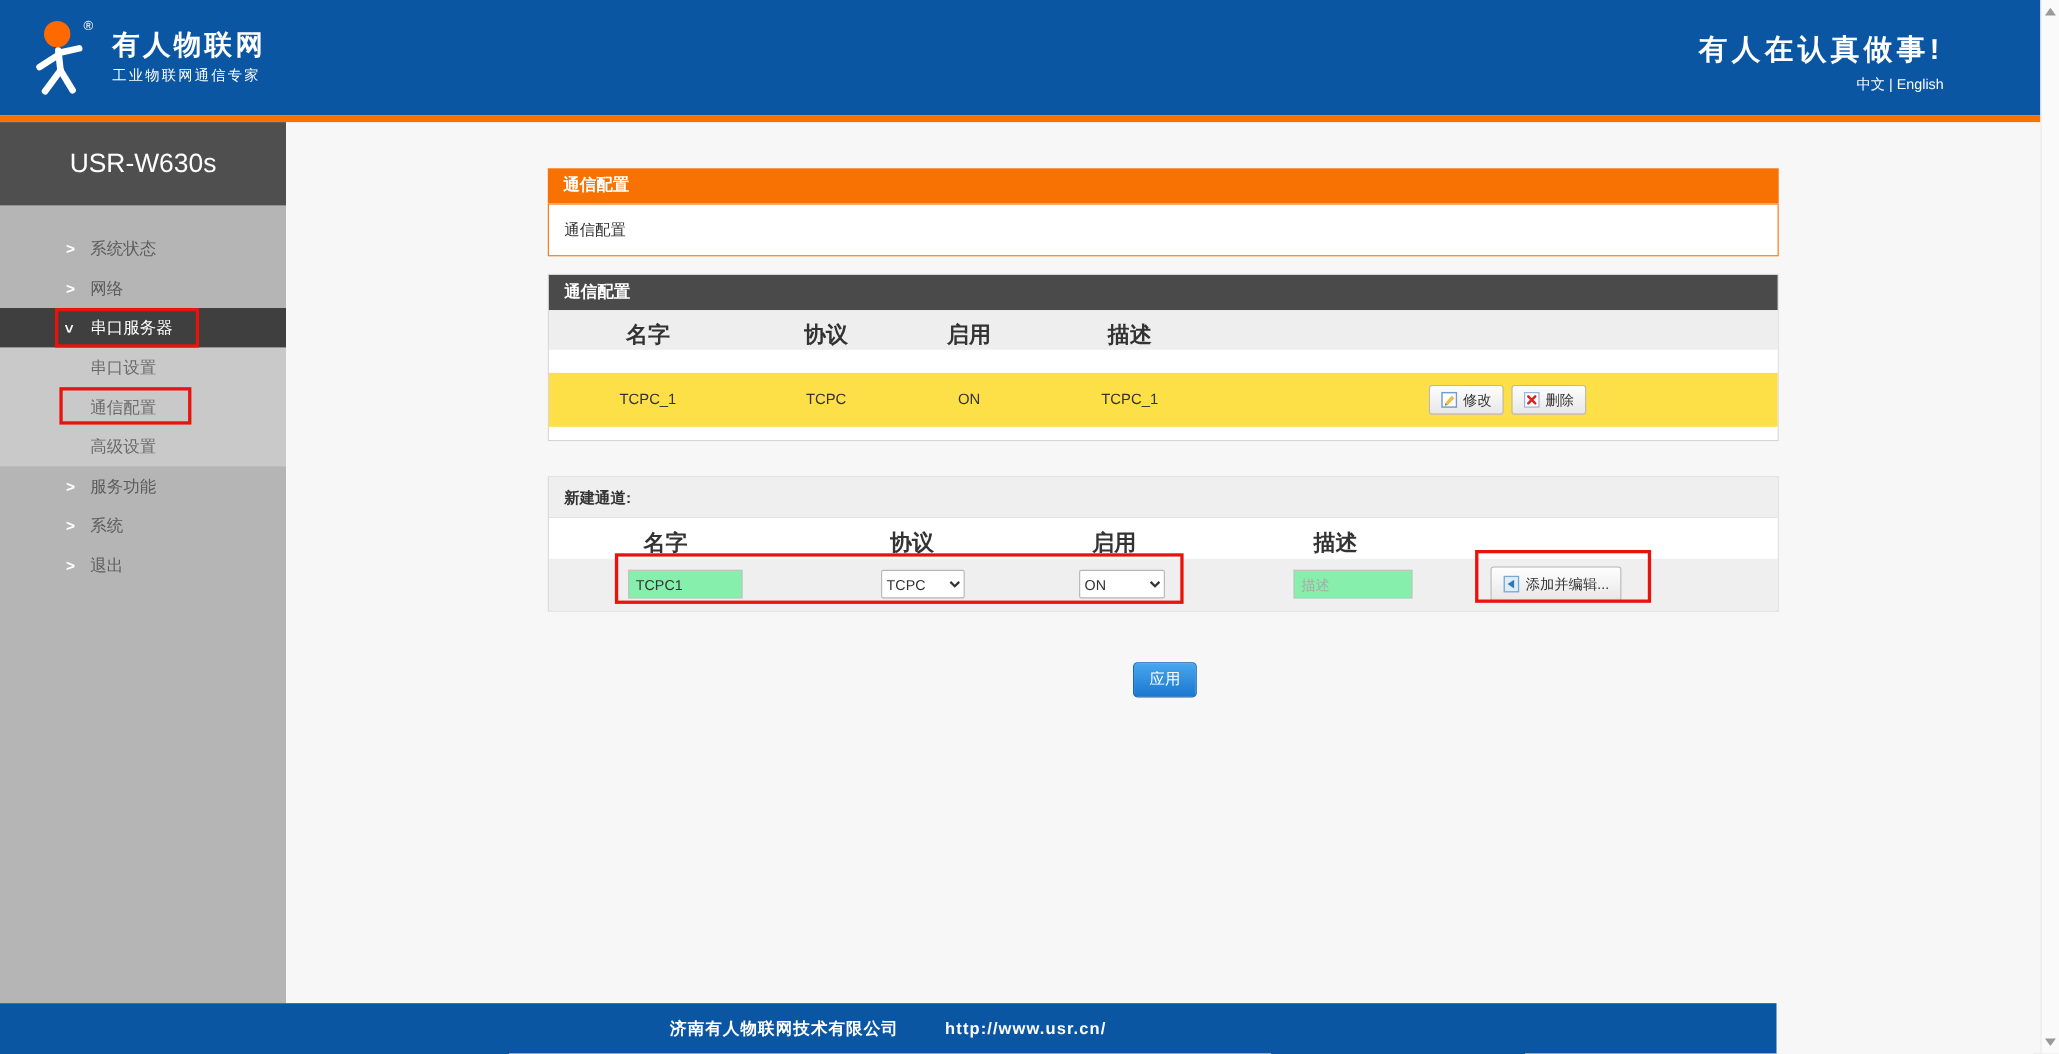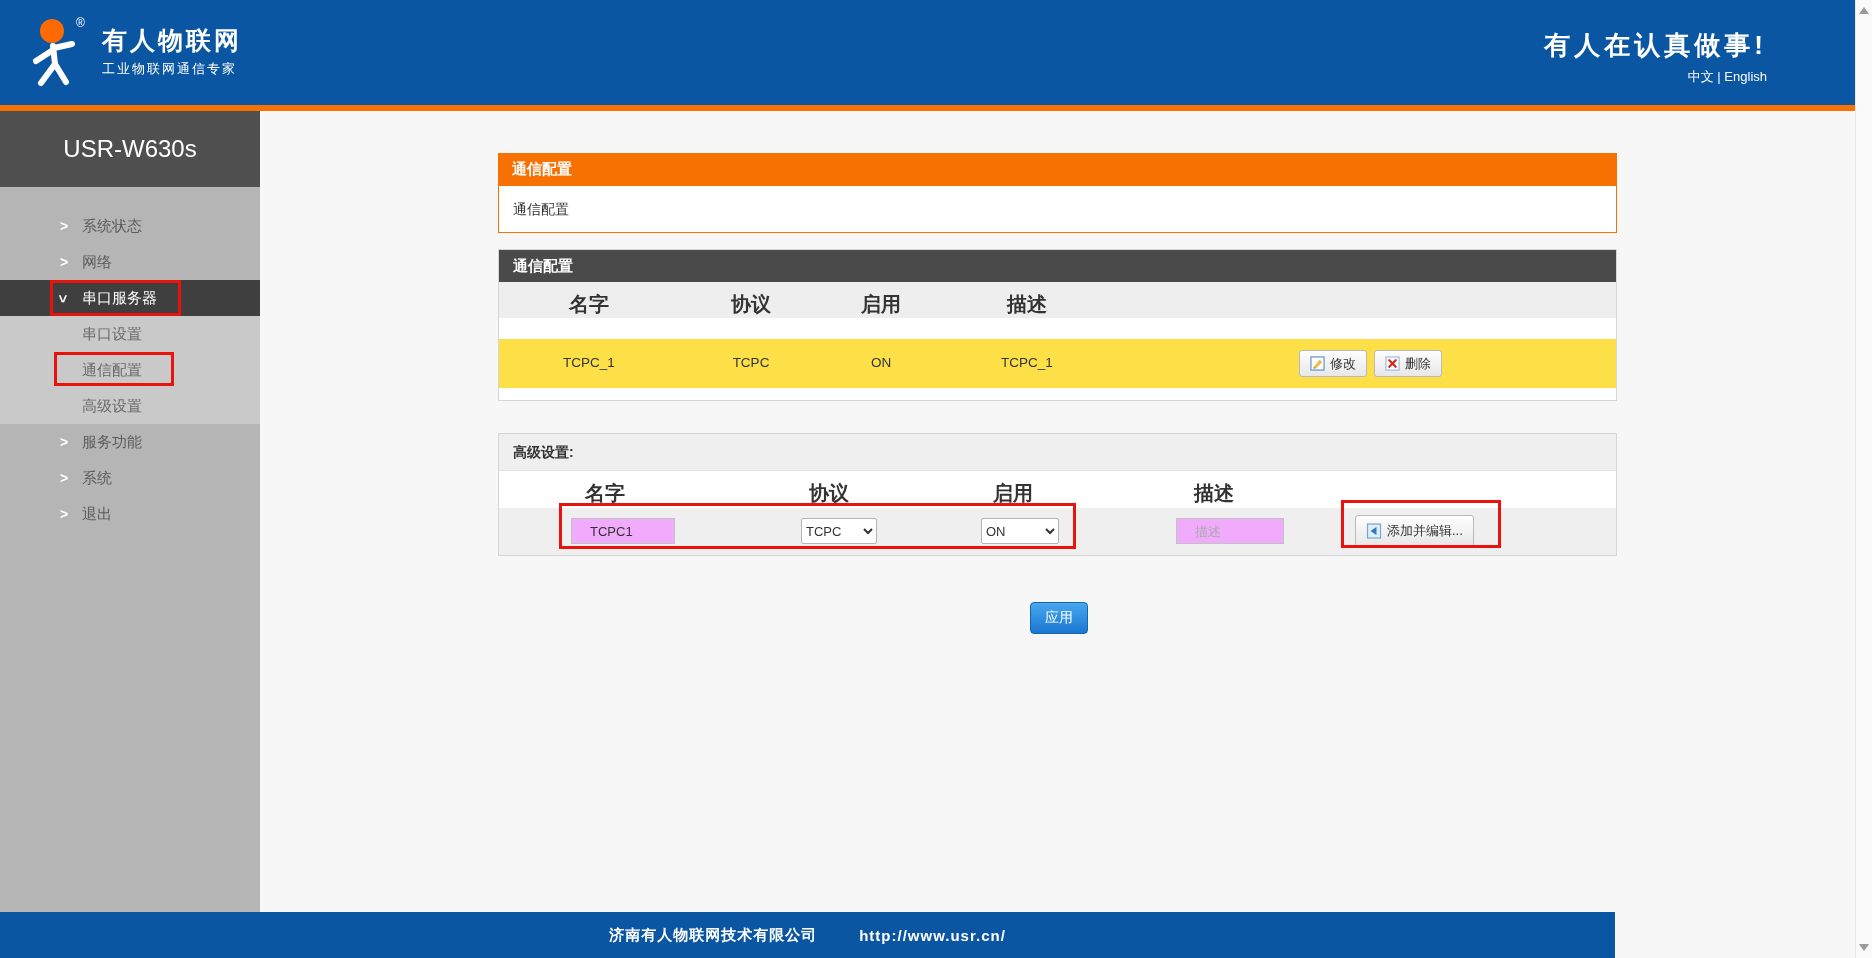--- a/index.html
+++ b/index.html
@@ -62,22 +62,22 @@
   .mini-btn { height:27px; padding:0 10px; background:linear-gradient(#fefefe,#e7e7e7); border:1px solid #b9b9b9;
               border-radius:3px; font-size:13px; color:#333; display:inline-flex; align-items:center; gap:5px; cursor:pointer;
               font-family:inherit; }
 
   .newch { position:absolute; left:498px; top:433px; width:1119px; height:123px; background:#fff; border:1px solid #d6d6d6; }
   .nc-title { position:absolute; left:0; top:0; width:100%; height:37px; background:#efefef; border-bottom:1px solid #e2e2e2;
               font-size:14px; font-weight:bold; color:#333; line-height:37px; padding-left:14px; }
   .nc-cols { position:absolute; left:0; top:37px; width:100%; height:37px; background:#fff; }
   .nc-cols .c1 { left:106px; } .nc-cols .c2 { left:330px; } .nc-cols .c3 { left:514px; } .nc-cols .c4 { left:715px; }
   .nc-row { position:absolute; left:0; top:74px; width:100%; height:47px; background:#efefef; }
-  .txt-input { position:absolute; height:26px; border:1px solid #c2c2c2; background:#f0abfc; font-size:13px;
-               padding:0 18px; color:#333; font-family:inherit; }
+  .txt-input { position:absolute; height:26px; border:1px solid #c2c2c2; background:#86efac; font-size:13px;
+               padding:0 6px; color:#333; font-family:inherit; }
   .txt-input::placeholder { color:#a9a9a9; }
   .sel { position:absolute; height:26px; border:1px solid #b5b5b5; background:#fff; font-size:13px; color:#333;
          font-family:inherit; border-radius:2px; }
   .nc-name { left:72px; top:10px; width:104px; }
   .nc-proto { left:302px; top:10px; width:76px; }
   .nc-en { left:482px; top:10px; width:78px; }
   .nc-desc { left:677px; top:10px; width:108px; }
   .nc-add { position:absolute; left:856px; top:7px; height:32px; }
 
   .apply-btn { position:absolute; left:1030px; top:602px; width:58px; height:32px;
@@ -187,21 +187,21 @@
             <rect x="1" y="1" width="14" height="14" fill="#ffffff" stroke="#9db6d8" stroke-width="1.2"></rect>
             <path d="M4.6 4.6 L11.4 11.4 M11.4 4.6 L4.6 11.4" stroke="#d8261d" stroke-width="2.4" stroke-linecap="round"></path>
           </svg>
           <span>删除</span>
         </button>
       </div>
     </div>
   </div>
 
   <div class="newch">
-    <div class="nc-title">高级设置:</div>
+    <div class="nc-title">新建通道:</div>
     <div class="nc-cols">
       <span class="cell hcell c1">名字</span>
       <span class="cell hcell c2">协议</span>
       <span class="cell hcell c3">启用</span>
       <span class="cell hcell c4">描述</span>
     </div>
     <div class="nc-row">
       <input class="txt-input nc-name" type="text" value="TCPC1" style="">
       <select class="sel nc-proto">
         <option>TCPC</option>

